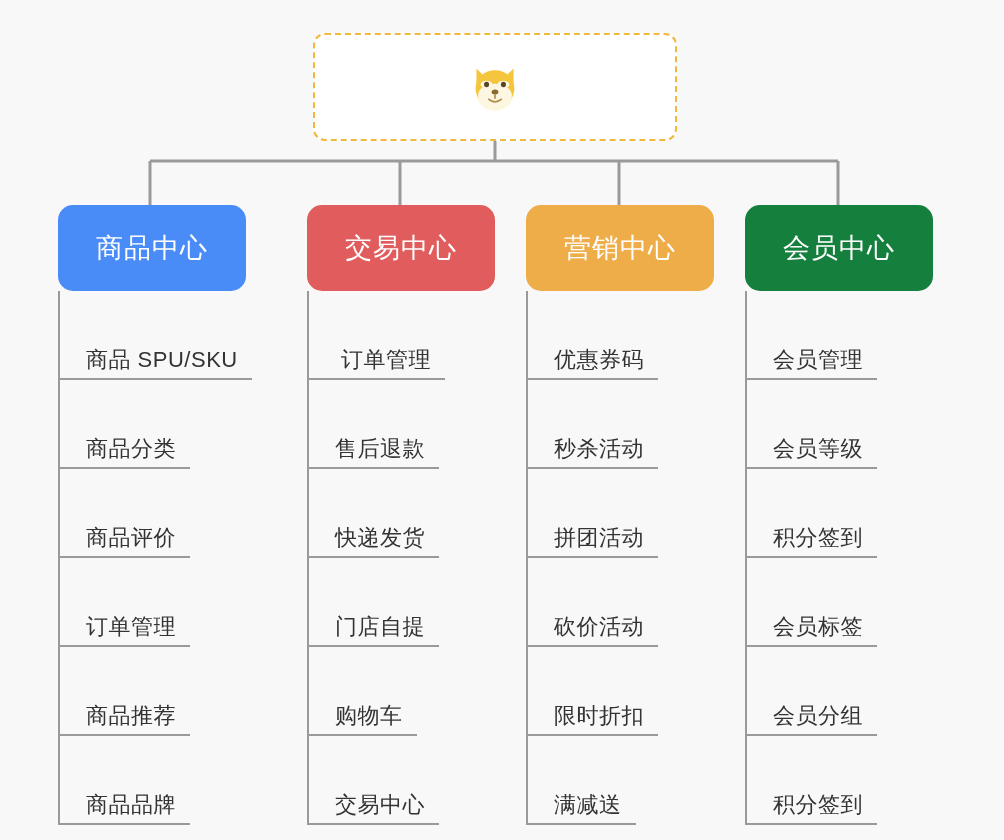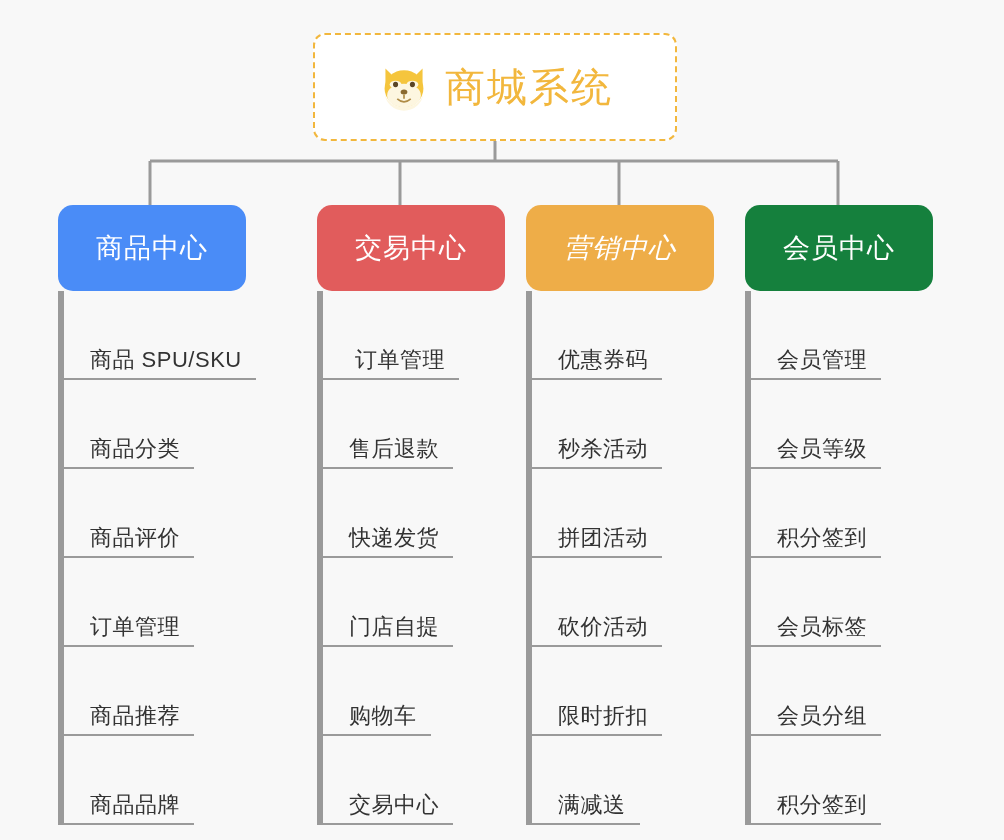--- a/index.html
+++ b/index.html
@@ -66,21 +66,21 @@
     pointer-events: none;
   }
 
   
   .column {
     position: absolute;
     top: 205px;
     width: 188px;
   }
   .column-0 { left: 58px; }
-  .column-1 { left: 317px; }
+  .column-1 { left: 307px; }
   .column-2 { left: 526px; }
   .column-3 { left: 745px; }
 
   .category-box {
     width: 188px;
     height: 86px;
     box-sizing: border-box;
     border-radius: 15px;
     display: flex;
     align-items: center;
@@ -92,21 +92,21 @@
     letter-spacing: 1px;
     line-height: 1;
     white-space: nowrap;
   }
 
   
   .leaf-list {
     position: relative;
     margin-top: 0;
     padding-left: 14px;
-    border-left: 6px solid #d946ef;
+    border-left: 2px solid #d946ef;
     width: 188px;
     box-sizing: border-box;
   }
   .leaf-item {
     position: relative;
     height: 89px;
     box-sizing: border-box;
     display: flex;
     align-items: flex-end;
     justify-content: flex-start;
@@ -151,21 +151,20 @@
         <path d="M9 38 a23 22 0 0 0 46 0 a23 18 0 0 1 -46 0 Z" fill="#fdf6e0"></path>
         <ellipse cx="32" cy="42" rx="20" ry="14" fill="#fdf6e0"></ellipse>
         <ellipse cx="22" cy="29" rx="7" ry="4.5" fill="#fdf6e0"></ellipse>
         <ellipse cx="42" cy="29" rx="7" ry="4.5" fill="#fdf6e0"></ellipse>
         <ellipse cx="22" cy="29" rx="3" ry="3.2" fill="#5a4526"></ellipse>
         <ellipse cx="42" cy="29" rx="3" ry="3.2" fill="#5a4526"></ellipse>
         <ellipse cx="32" cy="38" rx="4" ry="3" fill="#8a6a2f"></ellipse>
         <path d="M24 46 q8 7 16 0" stroke="#b08c46" stroke-width="2" fill="none"></path>
         <path d="M32 41 L32 46" stroke="#b08c46" stroke-width="2"></path>
       </svg>
-      <span class="root-title" style="color: rgb(242, 183, 61);">商城系统</span>
     </div>
   </div>
 
   <div class="column column-0">
     <div class="category-box" style="background: rgb(74, 140, 247);">
       <span class="category-label">商品中心</span>
     </div>
     <div class="leaf-list" style="border-left-color: rgb(154, 154, 154);">
       <div class="leaf-item">
         <span class="leaf-underline" style="border-bottom-color: rgb(154, 154, 154);">
@@ -232,21 +231,21 @@
       </div>
       <div class="leaf-item">
         <span class="leaf-underline" style="border-bottom-color: rgb(154, 154, 154);">
           <span class="leaf-label">交易中心</span>
         </span>
       </div>
     </div>
   </div>
 
   <div class="column column-2">
-    <div class="category-box" style="background: rgb(238, 173, 72); font-style: italic;">
+    <div class="category-box" style="background: rgb(238, 173, 72);">
       <span class="category-label">营销中心</span>
     </div>
     <div class="leaf-list" style="border-left-color: rgb(154, 154, 154);">
       <div class="leaf-item">
         <span class="leaf-underline" style="border-bottom-color: rgb(154, 154, 154);">
           <span class="leaf-label">优惠券码</span>
         </span>
       </div>
       <div class="leaf-item">
         <span class="leaf-underline" style="border-bottom-color: rgb(154, 154, 154);">

